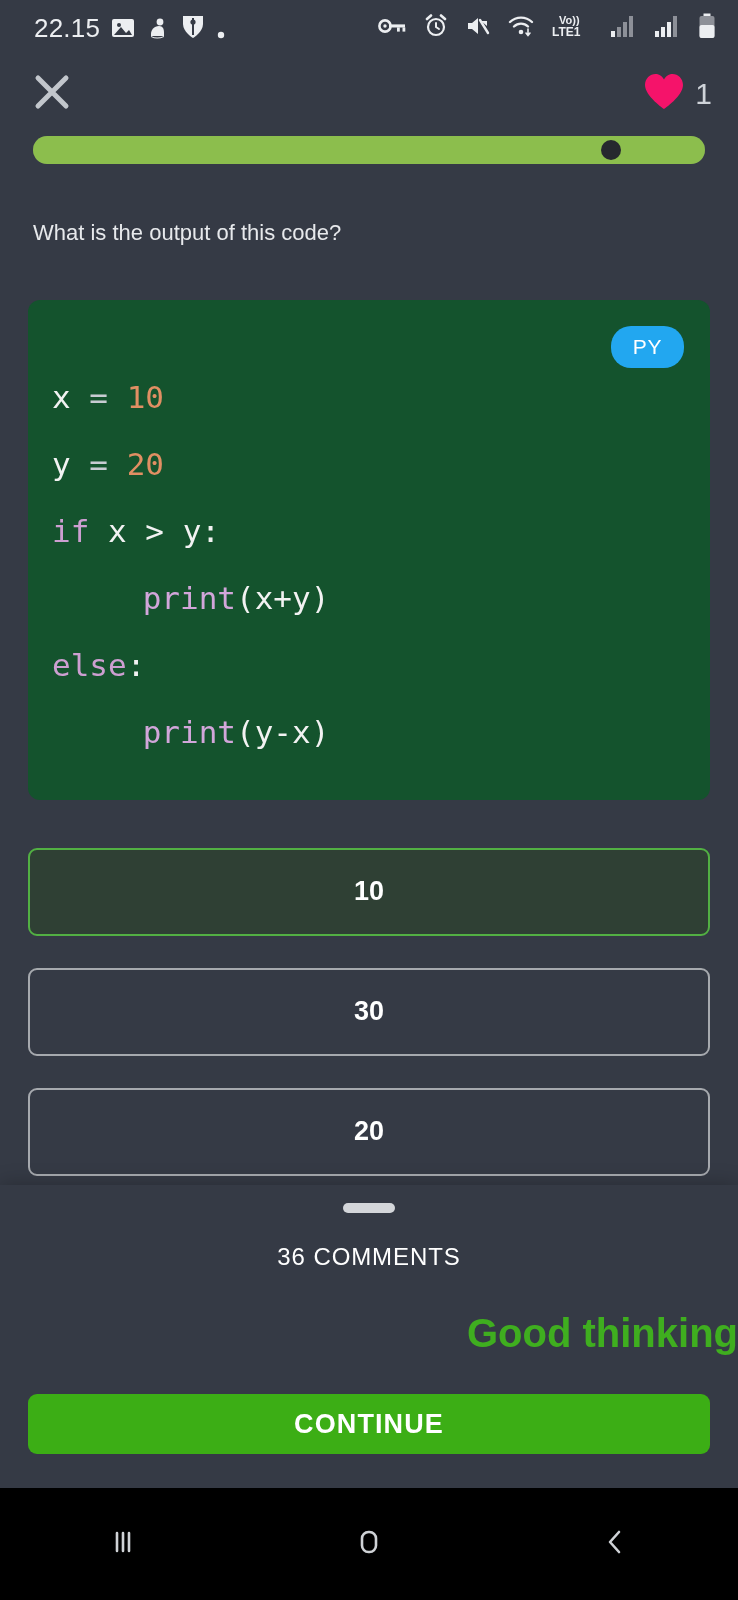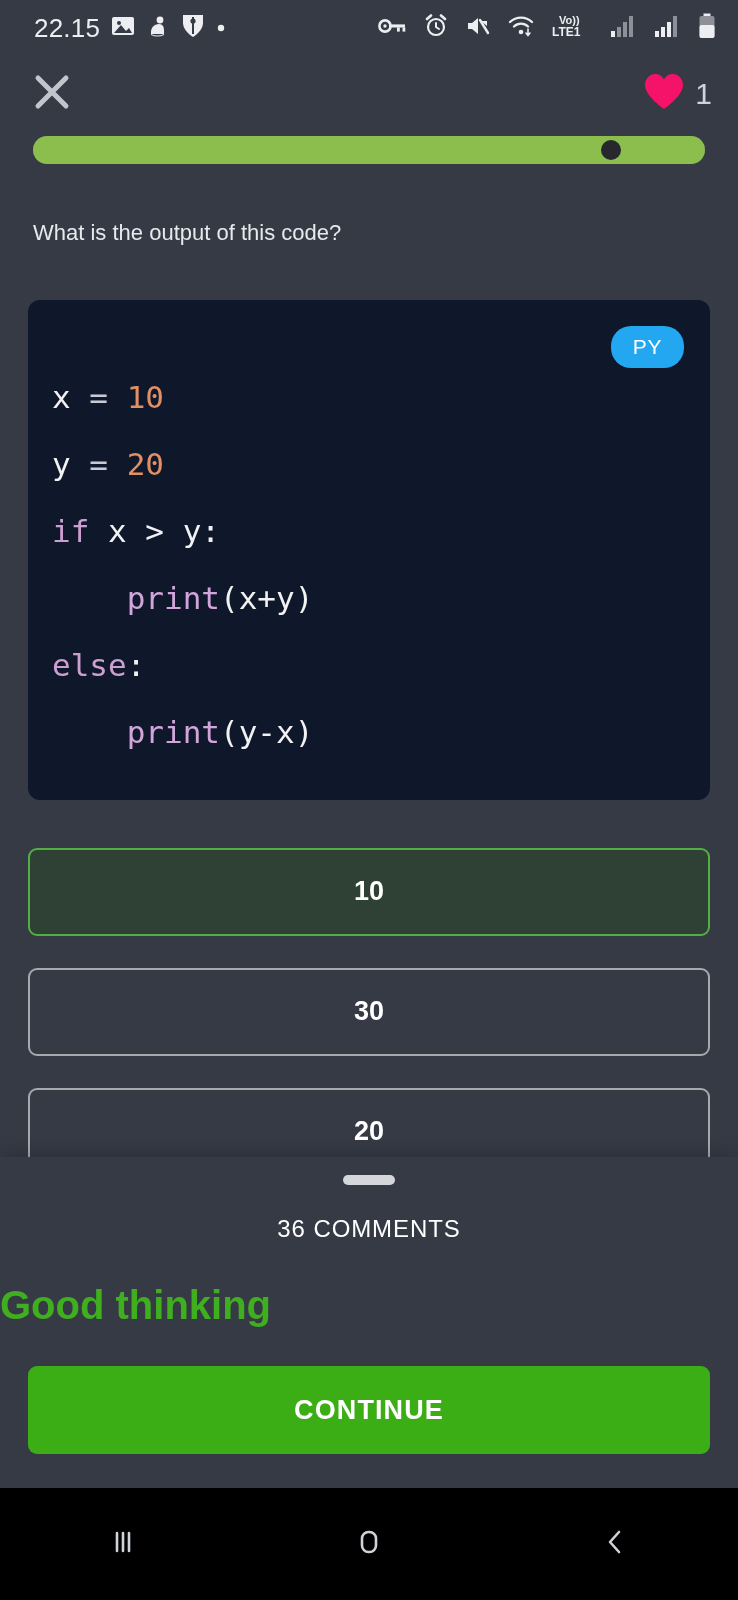--- a/index.html
+++ b/index.html
@@ -28,21 +28,21 @@
     flex: 0 0 56px;
     display: flex;
     align-items: center;
     justify-content: space-between;
     padding: 0 22px 0 34px;
     box-sizing: border-box;
     background: #353a45;
   }
   .status-left {
     display: flex;
-    align-items: center;
+    align-items: flex-end;
     gap: 11px;
   }
   .status-time {
     color: #eceef1;
     font-size: 26px;
     letter-spacing: 0.2px;
   }
   .status-right {
     display: flex;
     align-items: center;
@@ -109,21 +109,21 @@
     font-size: 22px;
     font-weight: 400;
     padding: 55px 33px 0 33px;
     line-height: 1.3;
   }
 
   
   .code-card {
     position: relative;
     margin: 52px 28px 0 28px;
-    background: #0f172a;
+    background: #14532d;
     border-radius: 12px;
     padding: 34px 26px 34px 24px;
     box-sizing: border-box;
   }
   .lang-badge {
     position: absolute;
     top: 26px;
     right: 26px;
     background: #22a7f0;
     color: #ffffff;
@@ -136,21 +136,21 @@
     font-family: "DejaVu Sans Mono", "Liberation Mono", monospace;
     font-size: 31px;
     line-height: 67px;
     white-space: pre;
     color: #f2f2f2;
     margin-top: 30px;
   }
   .code-line { min-height: 67px; }
   .tok-num { color: #e18f63; }
   .tok-kw  { color: #cd9fd1; }
-  .tok-fn  { color: #d2a6da; }
+  .tok-fn  { color: #d2a6da; margin-left: 16px; }
   .tok-op  { color: #c8ccd2; }
   .tok-var { color: #f2f2f2; }
 
   
   .options {
     padding: 48px 28px 0 28px;
   }
   .option {
     height: 88px;
     border-radius: 9px;
@@ -190,29 +190,29 @@
   }
   .comments-row {
     text-align: center;
     color: #ffffff;
     font-size: 24px;
     font-weight: normal;
     letter-spacing: 0.9px;
     cursor: pointer;
   }
   .feedback {
-    text-align: left;
+    text-align: right;
     color: #3fae1f;
     font-size: 40px;
     font-weight: bold;
     margin-top: 40px;
   }
   .continue-btn {
     margin: 38px 28px 0 28px;
-    height: 88px;
+    height: 60px;
     background: #3cae15;
     border-radius: 9px;
     display: flex;
     align-items: center;
     justify-content: center;
     color: #ffffff;
     font-size: 27px;
     font-weight: bold;
     letter-spacing: 1.1px;
     cursor: pointer;

